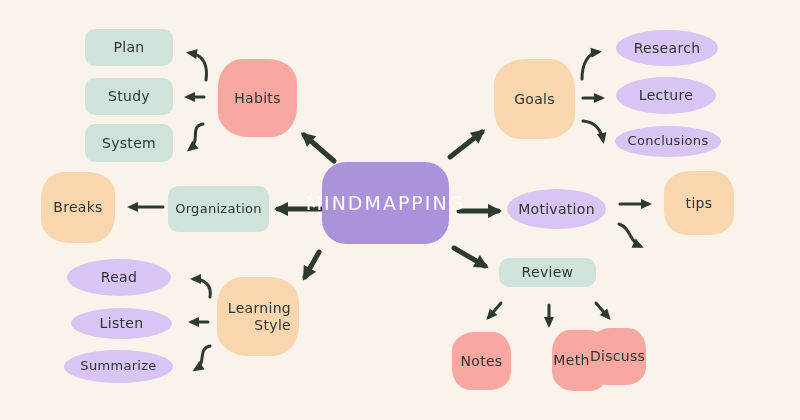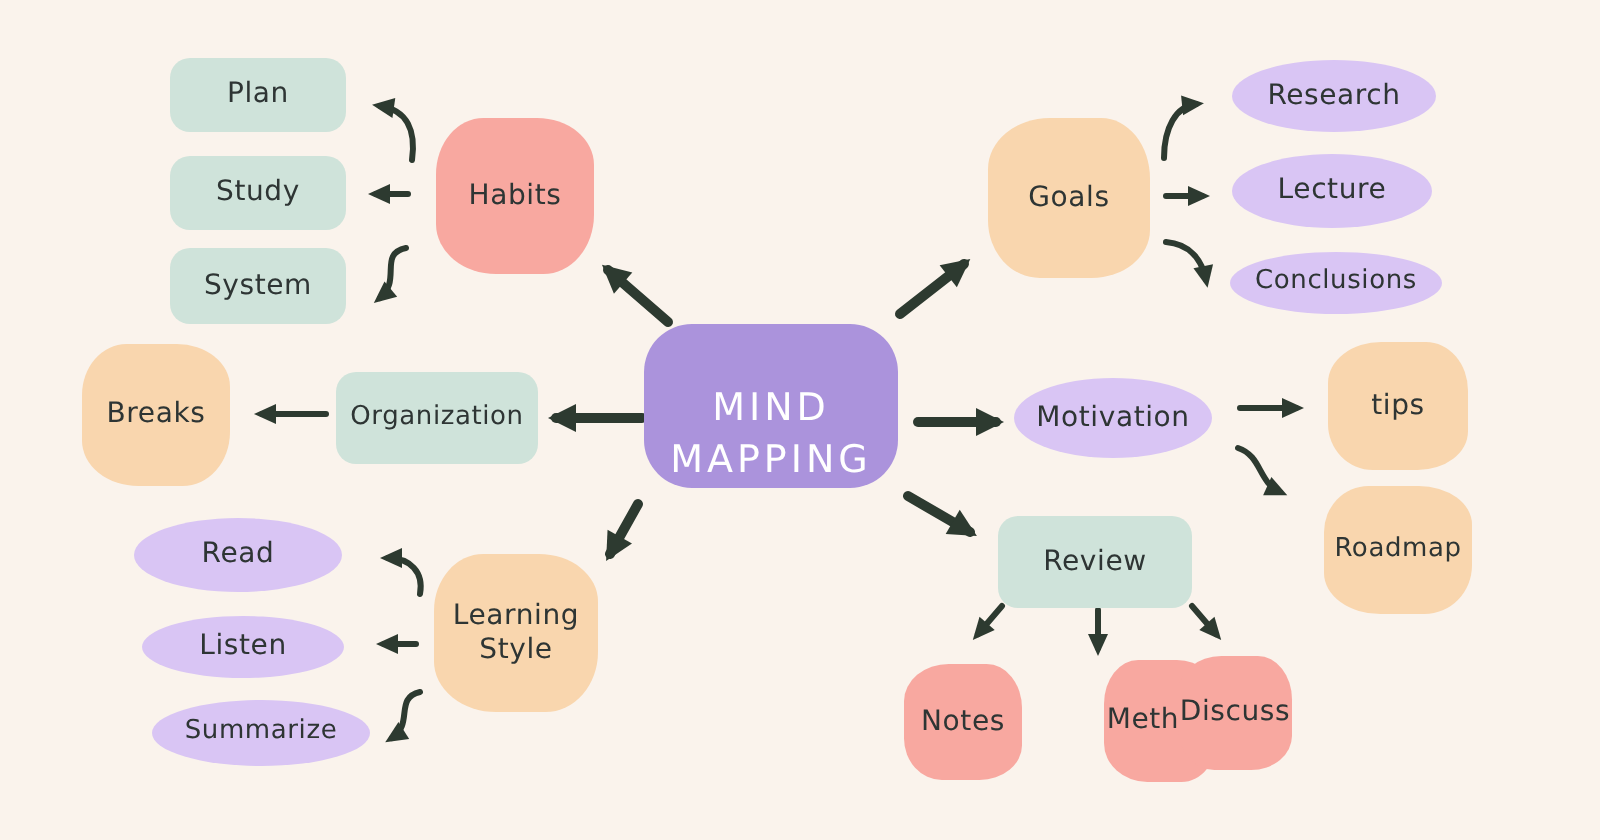--- a/index.html
+++ b/index.html
@@ -19,27 +19,27 @@
   .connectors path.thick{stroke-width:5px;}
   .connectors path.thin{stroke-width:3px;}
   .node{
     position:absolute;display:flex;align-items:center;justify-content:center;
     text-align:center;color:var(--text);font-weight:normal;font-size:14px;
     letter-spacing:0.3px;line-height:1.15;cursor:default;
   }
   .mint{background:var(--mint-fill);border-radius:10px;}
   .ellipse{background:var(--lavender-fill);border-radius:50%;}
   .blob-salmon{background:var(--salmon-fill);align-items:center;}
-  .blob-peach{background:var(--peach-fill);}
+  .blob-peach{background:var(--peach-fill);text-align:right;}
   .blob-a{border-radius:30% 36% 32% 38% / 36% 30% 38% 32%;}
   .blob-b{border-radius:38% 30% 36% 32% / 32% 38% 30% 36%;}
   .small-text{font-size:13px;}
   .center-node{
     background:var(--center-fill);border-radius:24px;color:var(--center-text);
-    flex-direction:column;font-size:19px;letter-spacing:2px;line-height:1.4;justify-content:flex-end;
+    flex-direction:row;font-size:19px;letter-spacing:2px;line-height:1.4;
   }
 </style>
 </head>
 <body>
 
 <div class="canvas">
 
   <svg class="connectors" width="800" height="420" viewBox="0 0 800 420">
     <defs>
       <marker id="ab" markerUnits="userSpaceOnUse" markerWidth="16" markerHeight="16" refX="11" refY="8" orient="auto">
@@ -111,38 +111,35 @@
   <div class="node mint small-text" style="left:168px;top:186px;width:101px;height:46px">
     <span>Organization</span>
   </div>
 
   <div class="node ellipse" style="left:507px;top:189px;width:99px;height:40px">
     <span>Motivation</span>
   </div>
   <div class="node blob-peach blob-b" style="left:664px;top:171px;width:70px;height:64px">
     <span>tips</span>
   </div>
-  <div class="node blob-peach blob-a small-text" style="left:662px;top:243px;width:74px;height:64px">
-    <span>Roadmap</span>
-  </div>
 
   <div class="node blob-peach blob-a" style="left:217px;top:277px;width:82px;height:79px;padding:0 8px">
     <span>Learning Style</span>
   </div>
   <div class="node ellipse" style="left:67px;top:259px;width:104px;height:37px">
     <span>Read</span>
   </div>
   <div class="node ellipse" style="left:71px;top:308px;width:101px;height:31px">
     <span>Listen</span>
   </div>
-  <div class="node ellipse small-text" style="left:76px;top:350px;width:109px;height:33px">
+  <div class="node ellipse small-text" style="left:64px;top:350px;width:109px;height:33px">
     <span>Summarize</span>
   </div>
 
-  <div class="node mint" style="left:499px;top:258px;width:97px;height:46px">
+  <div class="node mint" style="left:499px;top:258px;width:97px;height:29px">
     <span>Review</span>
   </div>
   <div class="node blob-salmon blob-b" style="left:452px;top:332px;width:59px;height:58px">
     <span>Notes</span>
   </div>
   <div class="node blob-salmon blob-a" style="left:552px;top:330px;width:57px;height:61px">
     <span>Method</span>
   </div>
   <div class="node blob-salmon blob-b" style="left:589px;top:328px;width:57px;height:57px">
     <span>Discuss</span>

